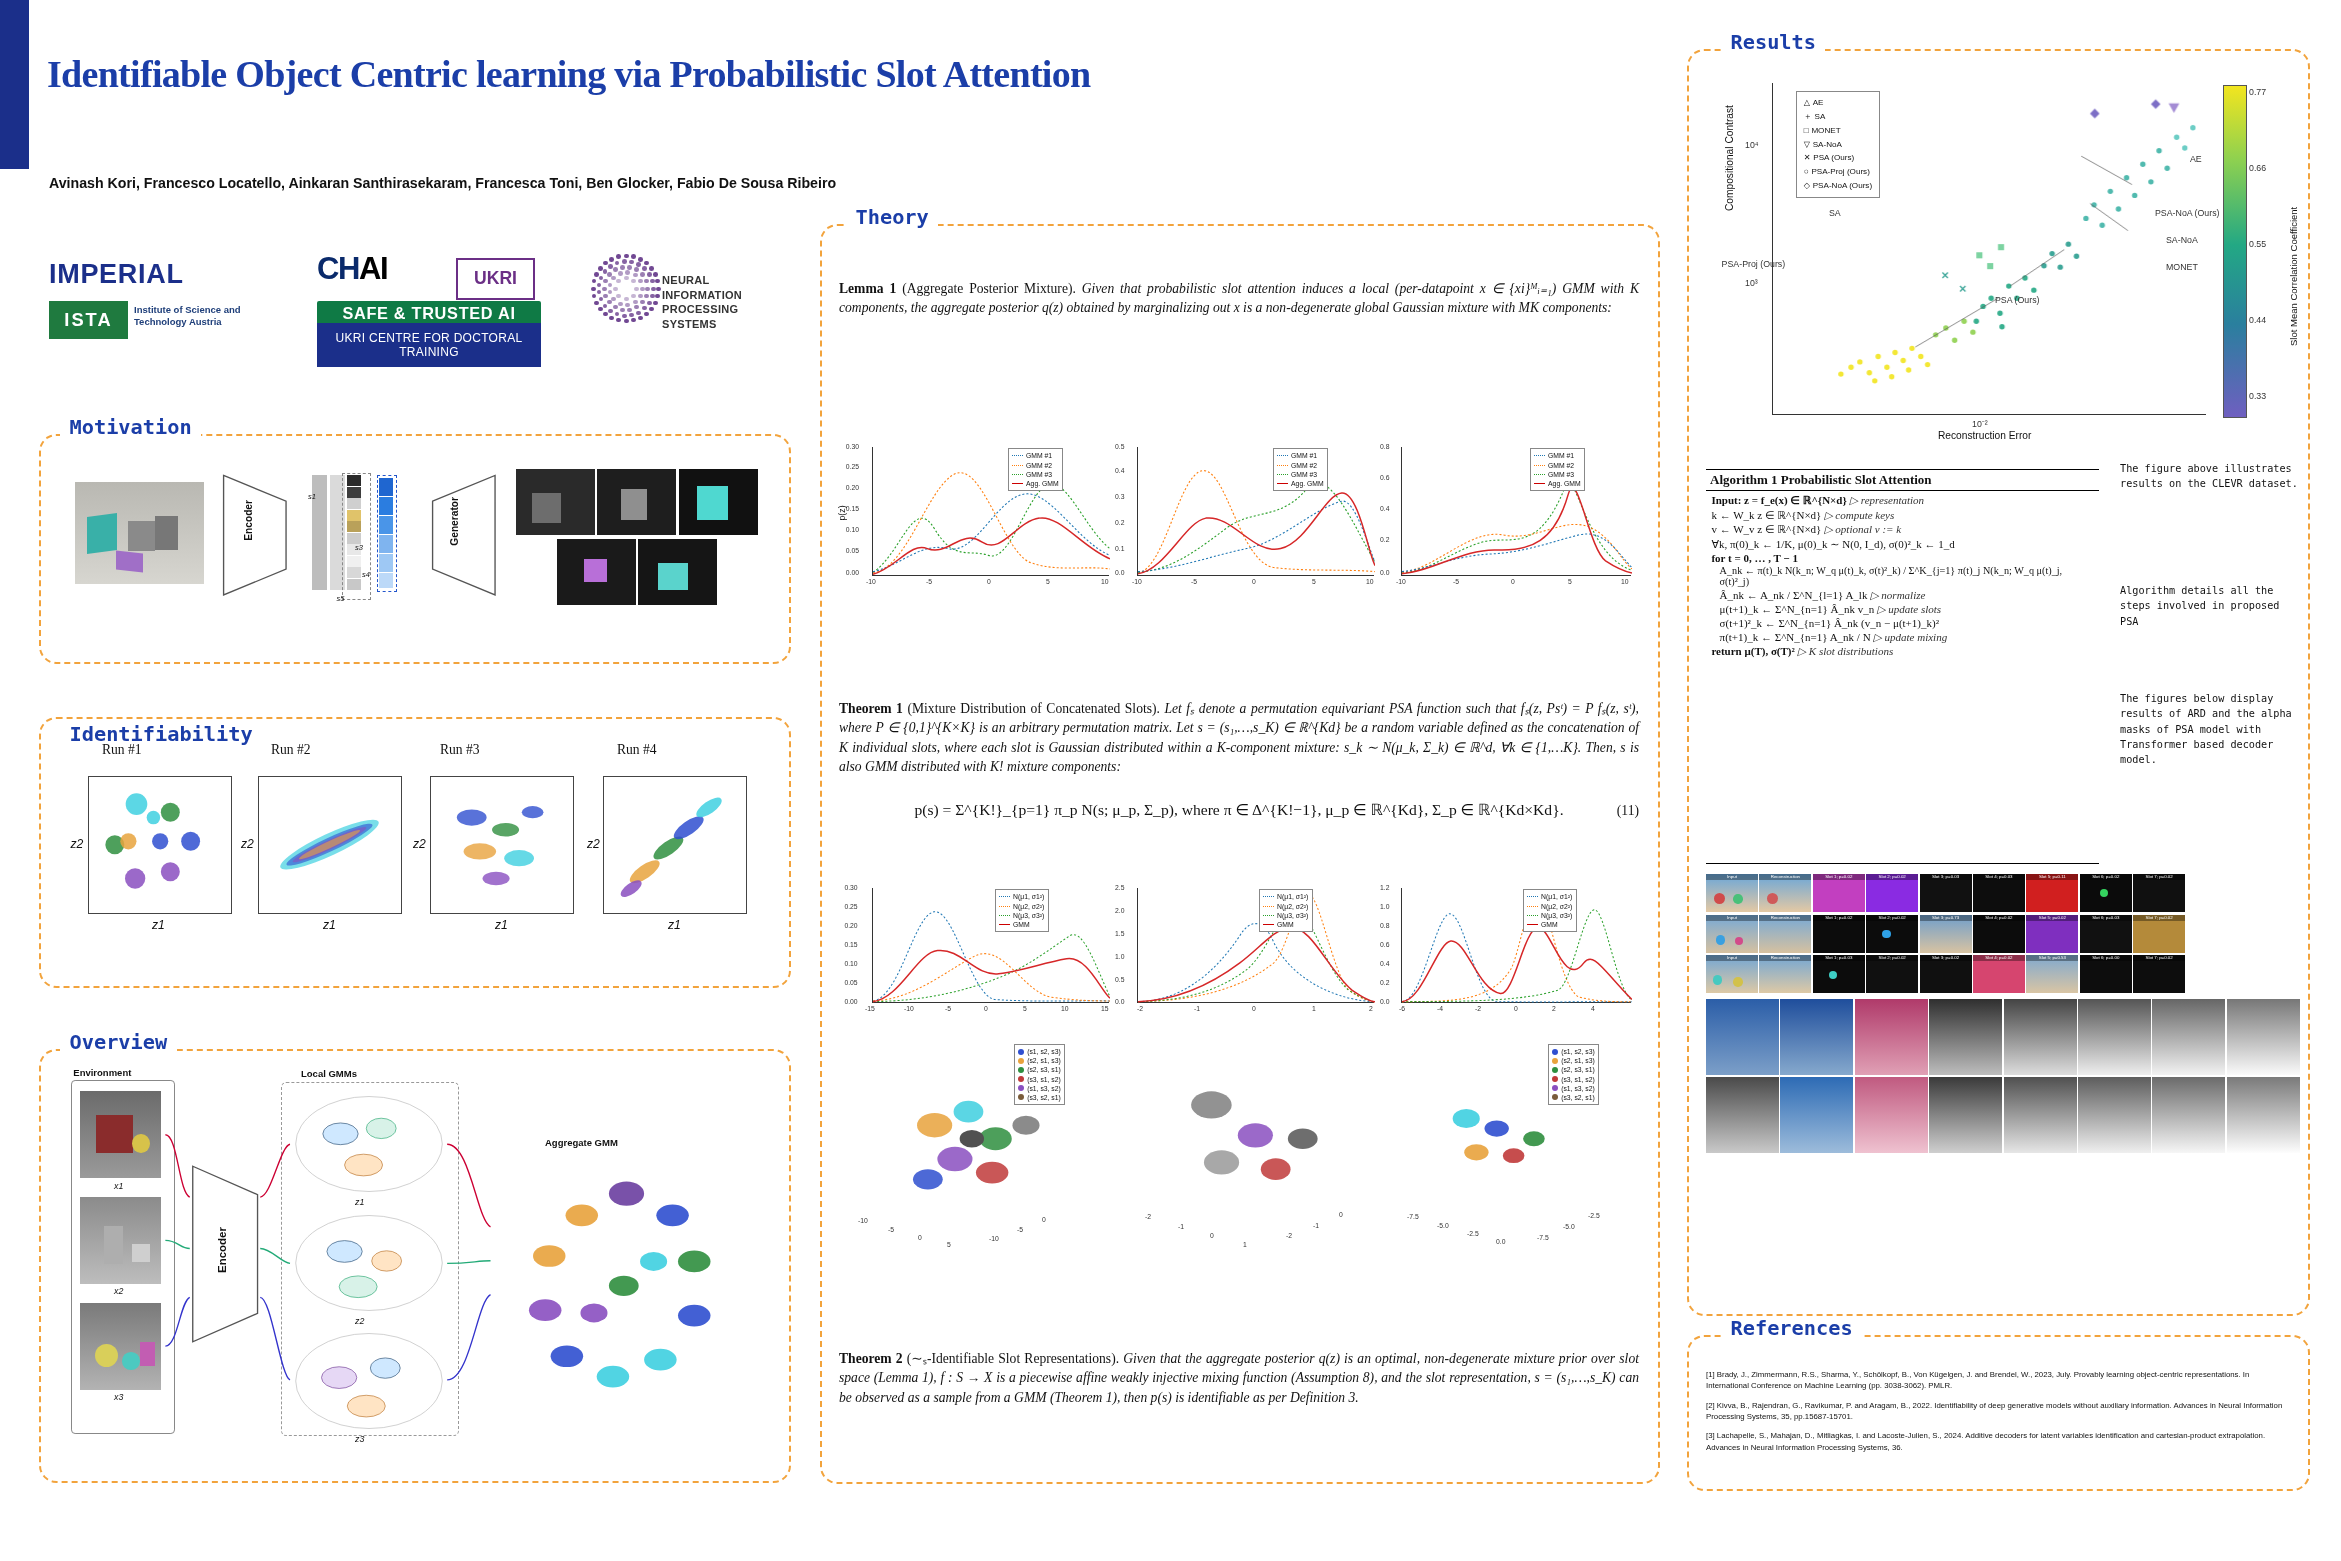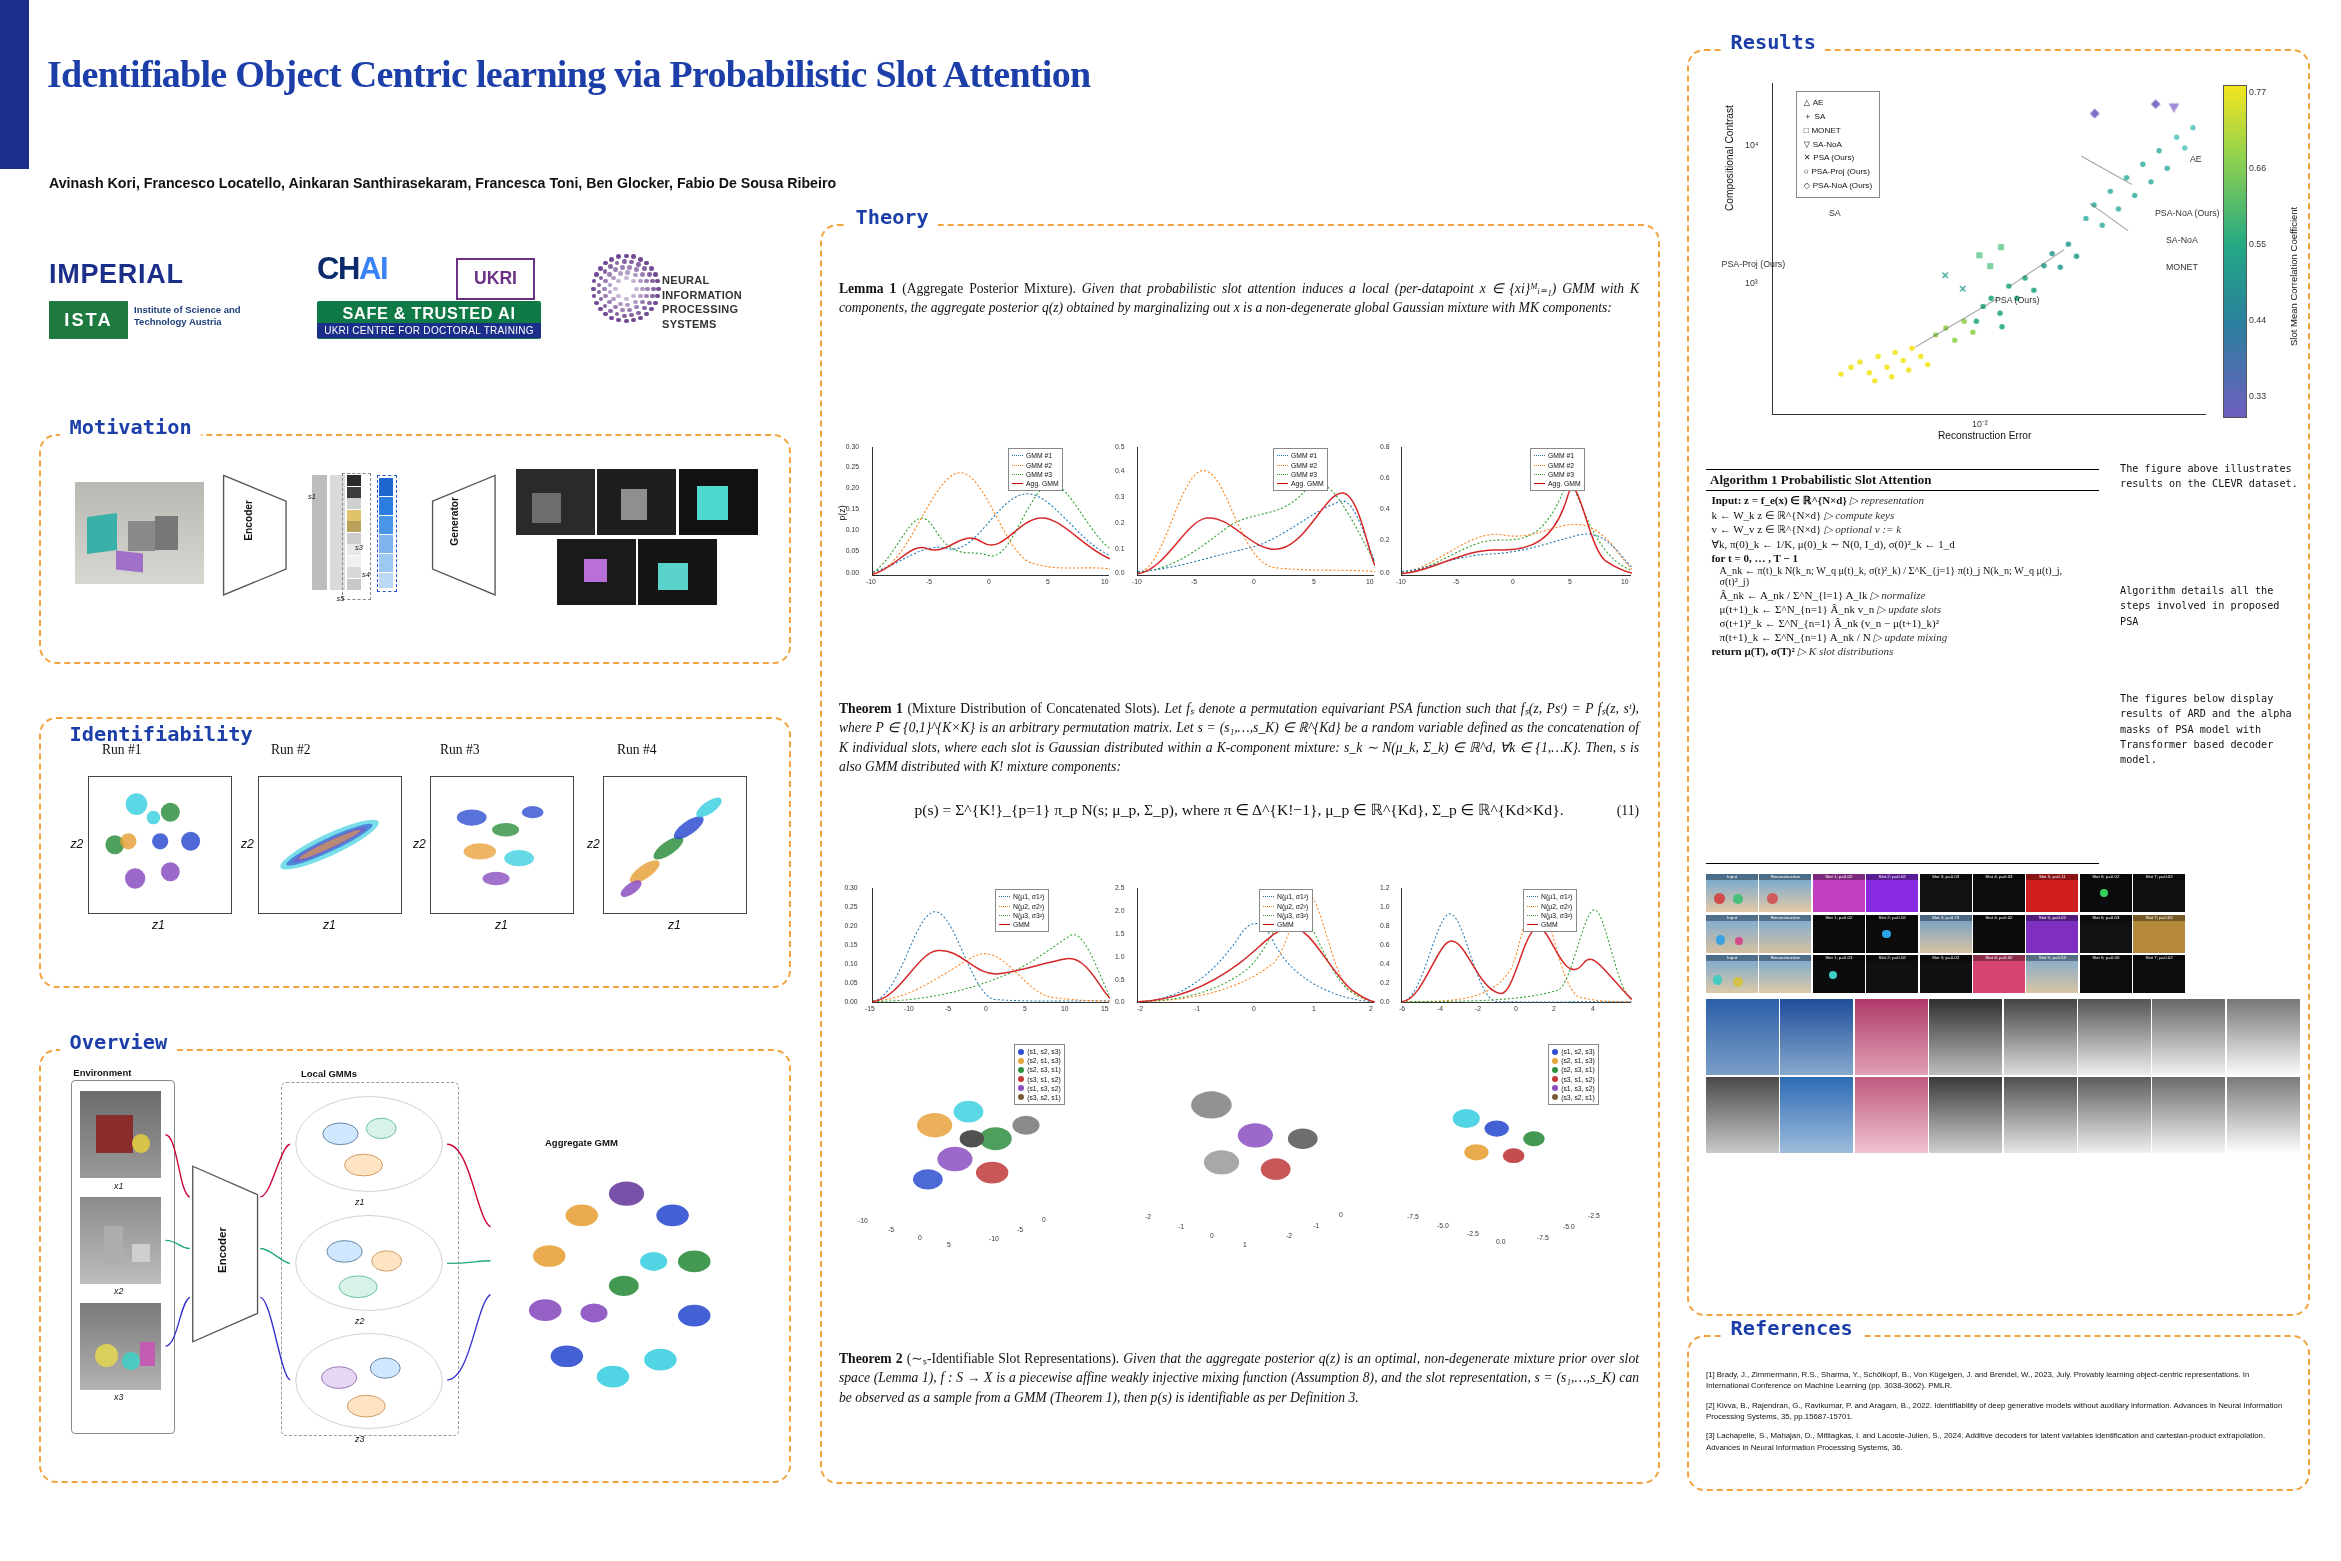--- a/index.html
+++ b/index.html
@@ -12,32 +12,32 @@
 
   
   .leftbar{position:absolute;left:0;top:0;width:28.5px;height:169px;background:#1b2f8a;}
   .title{position:absolute;left:47px;top:49px;width:1559px;font-family:Liberation Serif, serif;font-weight:bold;font-size:38px;color:#1b3ea8;line-height:1.32;letter-spacing:-0.7px;}
   .authors{position:absolute;left:49px;top:175px;font-size:14.2px;font-weight:bold;color:#111;}
 
   
   .logos{position:absolute;left:49px;top:251px;width:732px;height:88px;}
   .logo-imperial{position:absolute;left:0;top:8.1px;font-size:27px;font-weight:bold;letter-spacing:0.7px;color:#1b2f8a;font-family:"Liberation Sans",sans-serif;}
   .logo-chai{position:absolute;left:268px;top:0px;font-size:31px;font-weight:bold;color:#0a2a6b;letter-spacing:-1.4px;}
-  .logo-chai .red{color:#3b82f6;margin-top:42px;}
+  .logo-chai .red{color:#000000;margin-top:42px;}
   .logo-ukri{position:absolute;left:407px;top:6.8px;width:75px;height:38px;border:2px solid #6b2f86;color:#6b2f86;font-weight:bold;font-size:17.6px;display:flex;align-items:center;justify-content:center;letter-spacing:0px;}
   .logo-neurips{position:absolute;left:542px;top:2.7px;width:197px;height:68px;}
   .neur-dots{position:absolute;left:0;top:0;width:68px;height:68px;}
   .neur-dots i{position:absolute;width:4.7px;height:4.7px;border-radius:50%;background:#5c2d83;}
   .neur-text{position:absolute;left:71px;top:19px;font-size:11px;font-weight:bold;color:#333;line-height:1.35;letter-spacing:0.3px;}
   .logo-ista{position:absolute;left:0px;top:50px;width:244px;height:38px;}
   .ista-green{position:absolute;left:0;top:0;width:79px;height:38px;background:#1f7a3f;color:#fff;font-weight:bold;font-size:18.3px;display:flex;align-items:center;justify-content:center;letter-spacing:2px;}
   .ista-text{position:absolute;left:85px;top:2.7px;font-size:9.5px;color:#1f3f7a;font-weight:bold;line-height:1.28;}
   .logo-safe{position:absolute;left:268px;top:50px;width:224px;height:38px;background:#0f7a45;border-radius:2px;}
   .safe-top{color:#fff;font-weight:bold;font-size:16.3px;text-align:center;padding-top:2.7px;letter-spacing:0.7px;}
-  .safe-bot{background:#1b2f8a;color:#fff;font-size:10px;text-align:center;padding:2px 0;letter-spacing:0.3px;}
+  .safe-bot{background:#1b2f8a;color:#fff;font-size:12px;text-align:center;padding:8px 0;letter-spacing:0.3px;}
 
   
   .imgph{background:#e9e9ef;}
 
   
   .mot-scene{position:absolute;left:15px;top:17.6px;width:139px;height:108px;background:linear-gradient(#b9b8b2,#d7d6d0);}
   .enc-lab{position:absolute;writing-mode:vertical-rl;transform:rotate(180deg);font-size:10.2px;font-weight:bold;}
   .slotcell{position:absolute;width:13.6px;height:11px;}
 
   

